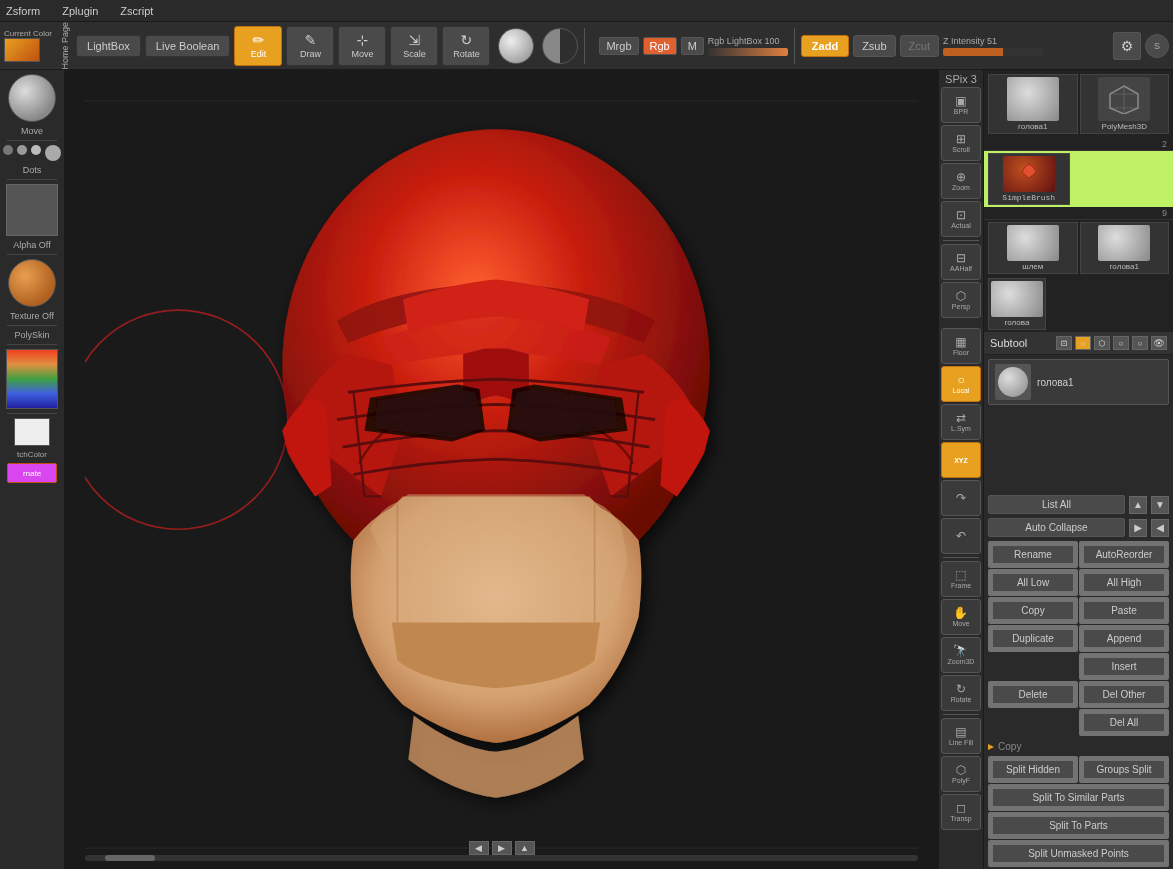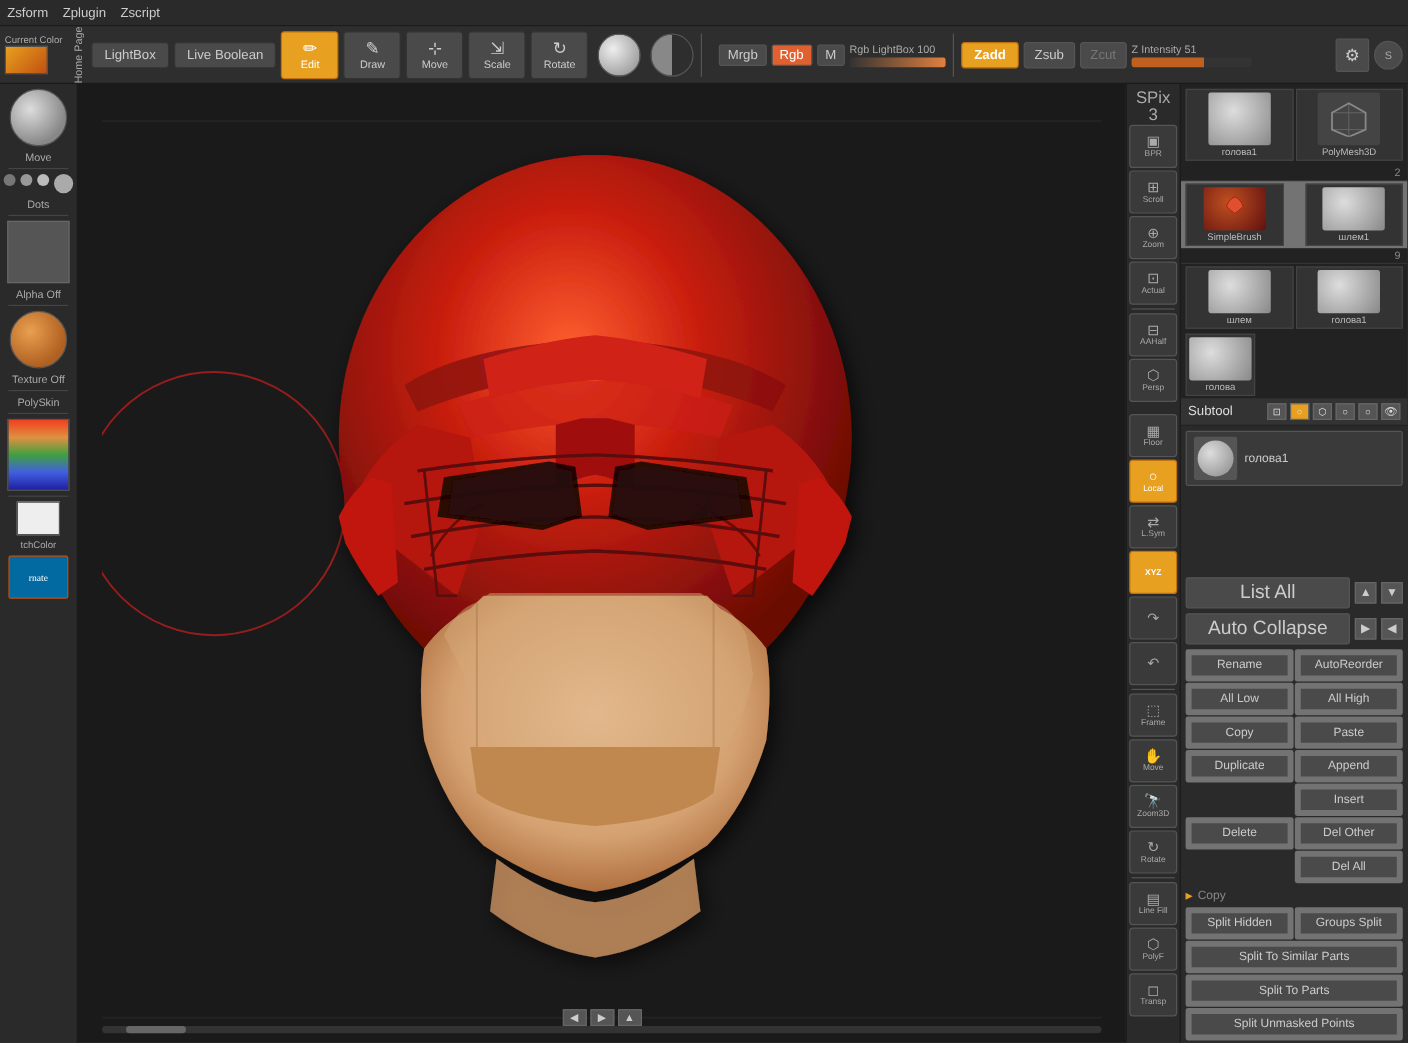--- a/index.html
+++ b/index.html
@@ -14,21 +14,21 @@
       position: relative;
     }
 
     
     .top-menu {
       height: 22px;
       background: #2a2a2a;
       display: flex;
       align-items: center;
       padding: 0 6px;
-      gap: 12px;
+      gap: 22px;
       border-bottom: 1px solid #1a1a1a;
     }
     .top-menu span {
       font-size: 11px;
       color: #ccc;
       cursor: pointer;
     }
 
     
     .toolbar {
@@ -411,21 +411,21 @@
       align-items: center;
       padding: 2px 4px;
       gap: 4px;
     }
     .list-btn {
       flex: 1;
       background: #4a4a4a;
       border: 1px solid #555;
       border-radius: 2px;
       color: #ccc;
-      font-size: 16px;
+      font-size: 10px;
       padding: 3px 6px;
       cursor: pointer;
       text-align: center;
     }
     .list-arrow {
       width: 18px;
       height: 18px;
       background: #555;
       border: 1px solid #666;
       display: flex;
@@ -581,21 +581,21 @@
     <div style="height:1px;width:50px;background:#444;"></div>
     <div class="polyskin-sphere"></div>
     <div class="polyskin-label">Texture Off</div>
     <div style="height:1px;width:50px;background:#444;"></div>
     <div class="polyskin-label">PolySkin</div>
     <div style="height:1px;width:50px;background:#444;"></div>
     <div class="color-gradient"></div>
     <div style="height:1px;width:50px;background:#444;"></div>
     <div class="switch-color-box"></div>
     <div style="font-size:8px;color:#aaa;">tchColor</div>
-    <div style="width:50px;height:36px;background:#0369a1;border:1px solid #c05010;border-radius:2px;display:flex;align-items:center;justify-content:center;font-size:8px;color:#fff;cursor:pointer;font-family:Liberation Serif, serif;">rnate</div>
+    <div style="width:50px;height:20px;background:#d946ef;border:1px solid #c05010;border-radius:2px;display:flex;align-items:center;justify-content:center;font-size:8px;color:#fff;cursor:pointer;">rnate</div>
   </div>
 
   <div class="canvas-area">
 
     <div class="canvas-inner">
       <svg width="100%" height="100%" viewBox="0 0 760 680" xmlns="http://www.w3.org/2000/svg">
         <defs>
           <radialGradient id="helmetGrad" cx="45%" cy="35%" r="60%">
             <stop offset="0%" stop-color="#ff6030"></stop>
             <stop offset="40%" stop-color="#cc2010"></stop>
@@ -676,21 +676,21 @@
 
     <div style="position:absolute;bottom:14px;left:50%;transform:translateX(-50%);display:flex;gap:3px;">
       <div style="width:20px;height:14px;background:#555;border:1px solid #666;display:flex;align-items:center;justify-content:center;font-size:9px;color:#ccc;cursor:pointer;">◀</div>
       <div style="width:20px;height:14px;background:#555;border:1px solid #666;display:flex;align-items:center;justify-content:center;font-size:9px;color:#ccc;cursor:pointer;">▶</div>
       <div style="width:20px;height:14px;background:#555;border:1px solid #666;display:flex;align-items:center;justify-content:center;font-size:9px;color:#ccc;cursor:pointer;">▲</div>
     </div>
   </div>
 
   <div class="right-tool-panel">
 
-    <div style="font-size:14px;color:#aaa;text-align:center;line-height:1;">
+    <div style="font-size:11px;color:#aaa;text-align:center;line-height:1;">
       <span>SPix</span> <span>3</span>
     </div>
 
     <div class="rt-btn">
       <span class="icon">▣</span>
       <span class="rt-btn-label">BPR</span>
     </div>
     <div class="rt-btn">
       <span class="icon">⊞</span>
       <span class="rt-btn-label">Scroll</span>
@@ -780,32 +780,28 @@
               <path d="M18 2 L32 10 L32 24 L18 30 L4 24 L4 10 Z" fill="none" stroke="#888" stroke-width="1.5"></path>
               <path d="M18 2 L18 30 M4 10 L32 10 M4 24 L32 24" stroke="#888" stroke-width="0.8" opacity="0.5"></path>
             </svg>
         </div>
         <div style="font-size:8px;color:#bbb;margin-top:1px;">PolyMesh3D</div>
       </div>
     </div>
 
     <div style="background:#222;text-align:right;padding:1px 6px;font-size:9px;color:#888;border-bottom:1px solid #333;">2</div>
 
-    <div style="background:#737373;padding:2px 4px;display:grid;grid-template-columns:1fr 1fr;gap:18px;">
+    <div style="background:#bef264;padding:2px 4px;display:grid;grid-template-columns:1fr 1fr;gap:18px;font-family:Liberation Mono, monospace;">
       <div style="display:flex;flex-direction:column;align-items:center;background:#333;border:1px solid #444;padding:2px;cursor:pointer;">
         <div style="width:52px;height:36px;background:radial-gradient(circle at 40% 35%, #c05020, #601010);border-radius:2px;display:flex;align-items:center;justify-content:center;">
           <svg width="30" height="24" viewBox="0 0 30 24">
               <path d="M15 2 Q20 4 22 10 Q18 14 15 16 Q12 14 8 10 Q10 4 15 2Z" fill="#e05030" stroke="#a02010" stroke-width="0.8"></path>
             </svg>
         </div>
         <div style="font-size:8px;color:#bbb;margin-top:1px;">SimpleBrush</div>
-      </div>
-      <div style="display:flex;flex-direction:column;align-items:center;background:#333;border:1px solid #444;padding:2px;cursor:pointer;">
-        <div style="width:52px;height:36px;background:radial-gradient(circle at 35% 35%, #ddd, #888);border-radius:2px;"></div>
-        <div style="font-size:8px;color:#bbb;margin-top:1px;">шлем1</div>
       </div>
     </div>
 
     <div style="background:#222;text-align:right;padding:1px 6px;font-size:9px;color:#888;border-bottom:1px solid #333;">9</div>
 
     <div style="background:#222;padding:2px 4px;display:grid;grid-template-columns:1fr 1fr;gap:2px;">
       <div style="display:flex;flex-direction:column;align-items:center;background:#333;border:1px solid #444;padding:2px;cursor:pointer;">
         <div style="width:52px;height:36px;background:radial-gradient(circle at 35% 35%, #ddd, #888);border-radius:2px;"></div>
         <div style="font-size:8px;color:#bbb;margin-top:1px;">шлем</div>
       </div>

